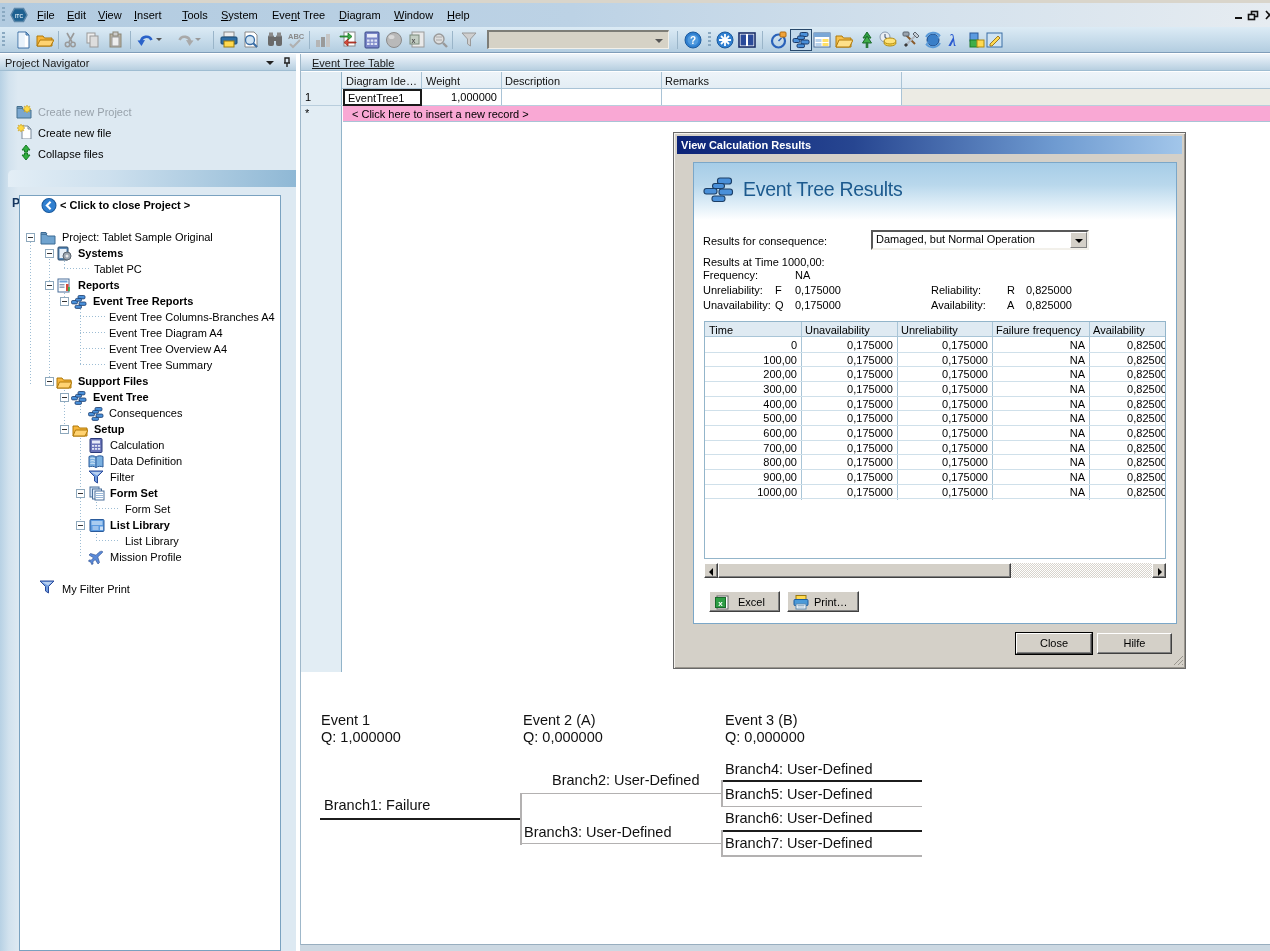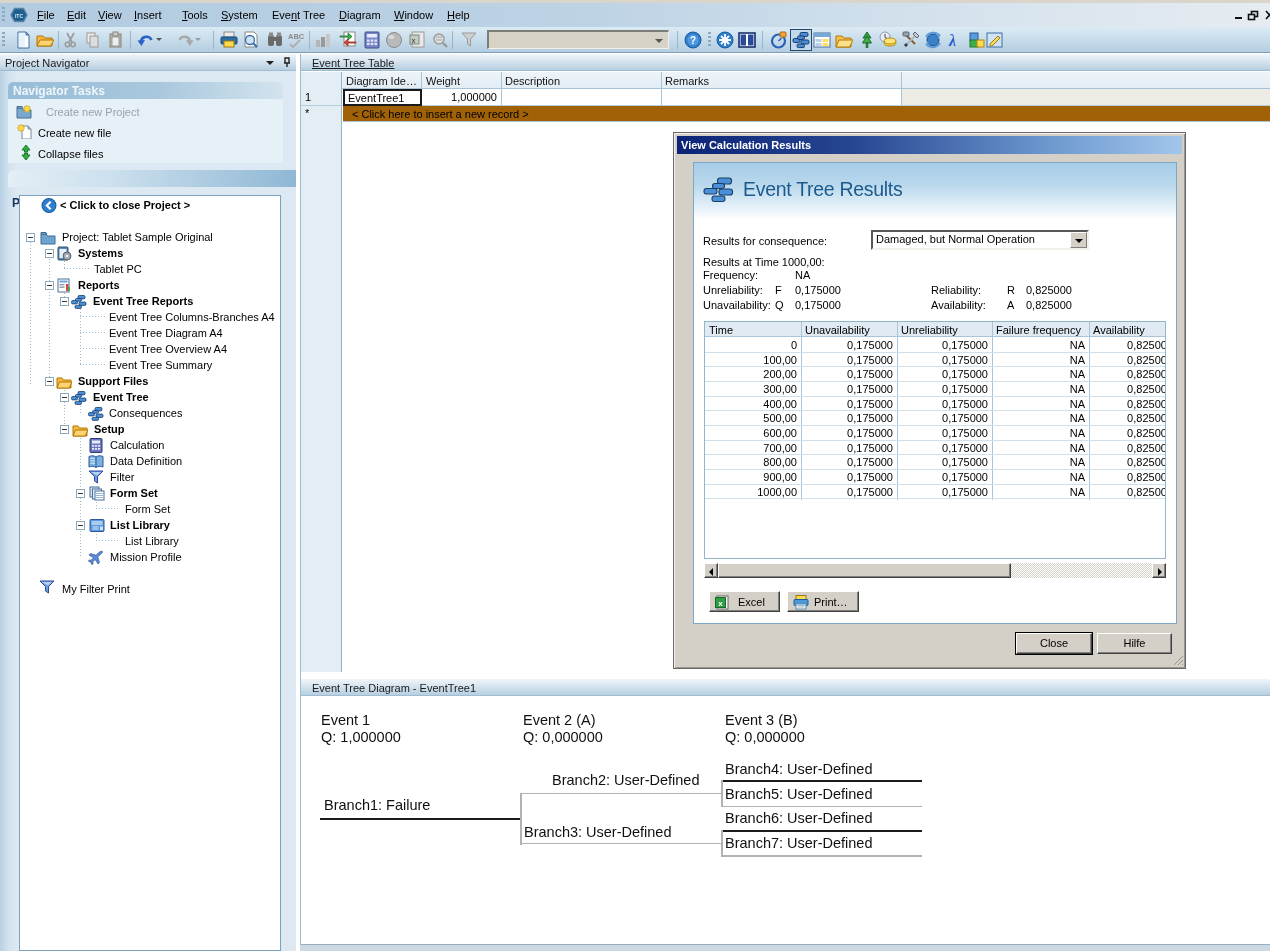--- a/index.html
+++ b/index.html
@@ -49,21 +49,21 @@
 .ticon { position:absolute; width:16px; height:15px; }
 .tdot-v { position:absolute; width:1px; background:repeating-linear-gradient(to bottom,#9dbdd4 0 1px,transparent 1px 3px); }
 .tdot-h { position:absolute; height:1px; background:repeating-linear-gradient(to right,#9dbdd4 0 1px,transparent 1px 3px); }
 
 
 #gridhdr { left:300px; top:72px; width:970px; height:17px; background:linear-gradient(to bottom,#eef4f9,#e3edf4); border-bottom:1px solid #a9c3d6; }
 .gh { position:absolute; top:3px; color:#111; }
 .gvl { position:absolute; width:1px; background:#a9c3d6; }
 #rowhdrcol { left:300px; top:72px; width:42px; height:600px; background:#e2edf4; border-right:1px solid #92b4c9; }
 #row1line { left:300px; top:105px; width:970px; height:1px; background:#b9cedd; }
-#rowstar { left:343px; top:106px; width:927px; height:16px; background:#a16207; border-bottom:1px solid #a9c3d6; }
+#rowstar { left:343px; top:106px; width:927px; height:16px; background:#f9a8d4; border-bottom:1px solid #a9c3d6; }
 #etcell { left:343px; top:89px; width:79px; height:17px; border:2px solid #1a1a1a; background:#fff; }
 #remend { left:901px; top:89px; width:369px; height:16px; background:#ecebe4; }
 
 
 .dt { position:absolute; font-size:14.5px; white-space:nowrap; color:#111; }
 .hl { position:absolute; height:1px; }
 .vl { position:absolute; width:1px; }
 #botstrip { left:300px; top:944px; width:970px; height:7px; background:#ccd8e2; border-top:1px solid #98aebf; }
 
 
@@ -311,29 +311,26 @@
       <path d="M12 5l2 2" stroke="#9a7a2a"></path>
     </svg>
 <div class="abs" id="leftpanel"></div>
 <div class="abs captionbar" style="left:0; top:53px; width:296px;">
       <div class="t">Project Navigator</div>
   <div class="arr" style="right:22px; top:7px; border-left:4px solid transparent; border-right:4px solid transparent; border-top:4px solid #222;"></div>
   <svg class="abs" style="right:4px; top:3px;" width="10" height="12" viewBox="0 0 10 12">
         <path d="M3 1h4v5H3zM2 6h6M5 6v4" stroke="#222" stroke-width="1.4" fill="none"></path>
       </svg>
 </div>
-<div class="abs" id="navtasks">
-      <div class="hdr">Navigator Tasks</div>
-    </div>
 <svg class="nticon abs" style="left:16px; top:104px;" viewBox="0 0 16 15">
       <path d="M1 4h5l1.5 2H15v8H1z" fill="#7aa7d0" stroke="#44708f"></path>
       <path d="M1 4v-1.5h5l1 1.5z" fill="#9cc0e0" stroke="#44708f"></path>
       <path d="M11 1l1 2 2-1-1 2 2 1-2 1 1 2-2-1-1 2-1-2-2 1 1-2-2-1 2-1-1-2 2 1z" fill="#ffd940" stroke="#c89a10" stroke-width=".5"></path>
     </svg>
-<div class="ntitem abs gr" style="left:46px; top:106px; color:#98a2ab;text-align:center;">Create new Project</div>
+<div class="ntitem abs gr" style="left:38px; top:106px; color:#98a2ab;text-align:center;">Create new Project</div>
 <svg class="nticon abs" style="left:17px; top:124px;" viewBox="0 0 16 15">
       <path d="M5 2h6l3 3v10H5z" fill="#fff" stroke="#7a8a9a"></path>
       <path d="M11 2l3 3h-3z" fill="#cfe0ee" stroke="#7a8a9a"></path>
       <path d="M4 0l1 2 2-1-1 2 2 1-2 1 1 2-2-1-1 2-1-2-2 1 1-2-2-1 2-1-1-2 2 1z" fill="#ffd940" stroke="#c89a10" stroke-width=".5"></path>
     </svg>
 <div class="ntitem abs" style="left:38px; top:127px;">Create new file</div>
 <svg class="nticon abs" style="left:18px; top:145px;" viewBox="0 0 16 15">
       <path d="M8 0l4 5H9.5v2h-3V5H4z" fill="#2fae3f" stroke="#1a7a28"></path>
       <path d="M8 15l-4-5h2.5V8h3v2H12z" fill="#2fae3f" stroke="#1a7a28"></path>
     </svg>
@@ -508,23 +505,20 @@
 <div class="gvl abs" style="left:901px; top:72px; height:33px;"></div>
 <div class="abs" id="row1line"></div>
 <div class="abs" id="etcell">
       <div style="position:absolute; left:3px; top:1px;">EventTree1</div>
     </div>
 <div class="abs" style="left:437px; top:91px; width:60px; text-align:right;">1,000000</div>
 <div class="abs" id="rowstar">
       <div style="position:absolute; left:9px; top:2px;">&lt; Click here to insert a new record &gt;</div>
     </div>
 
-<div class="abs captionbar" style="left:300px; top:678px; width:970px;">
-      <div class="t" style="left:12px;">Event Tree Diagram - EventTree1</div>
-    </div>
 <div class="dt abs" style="left:321px; top:712px;">Event 1</div>
 <div class="dt abs" style="left:321px; top:729px;">Q: 1,000000</div>
 <div class="dt abs" style="left:523px; top:712px;">Event 2 (A)</div>
 <div class="dt abs" style="left:523px; top:729px;">Q: 0,000000</div>
 <div class="dt abs" style="left:725px; top:712px;">Event 3 (B)</div>
 <div class="dt abs" style="left:725px; top:729px;">Q: 0,000000</div>
 <div class="dt abs" style="left:324px; top:797px;">Branch1: Failure</div>
 <div class="dt abs" style="left:552px; top:772px;">Branch2: User-Defined</div>
 <div class="dt abs" style="left:524px; top:824px;">Branch3: User-Defined</div>
 <div class="dt abs" style="left:725px; top:761px;">Branch4: User-Defined</div>

